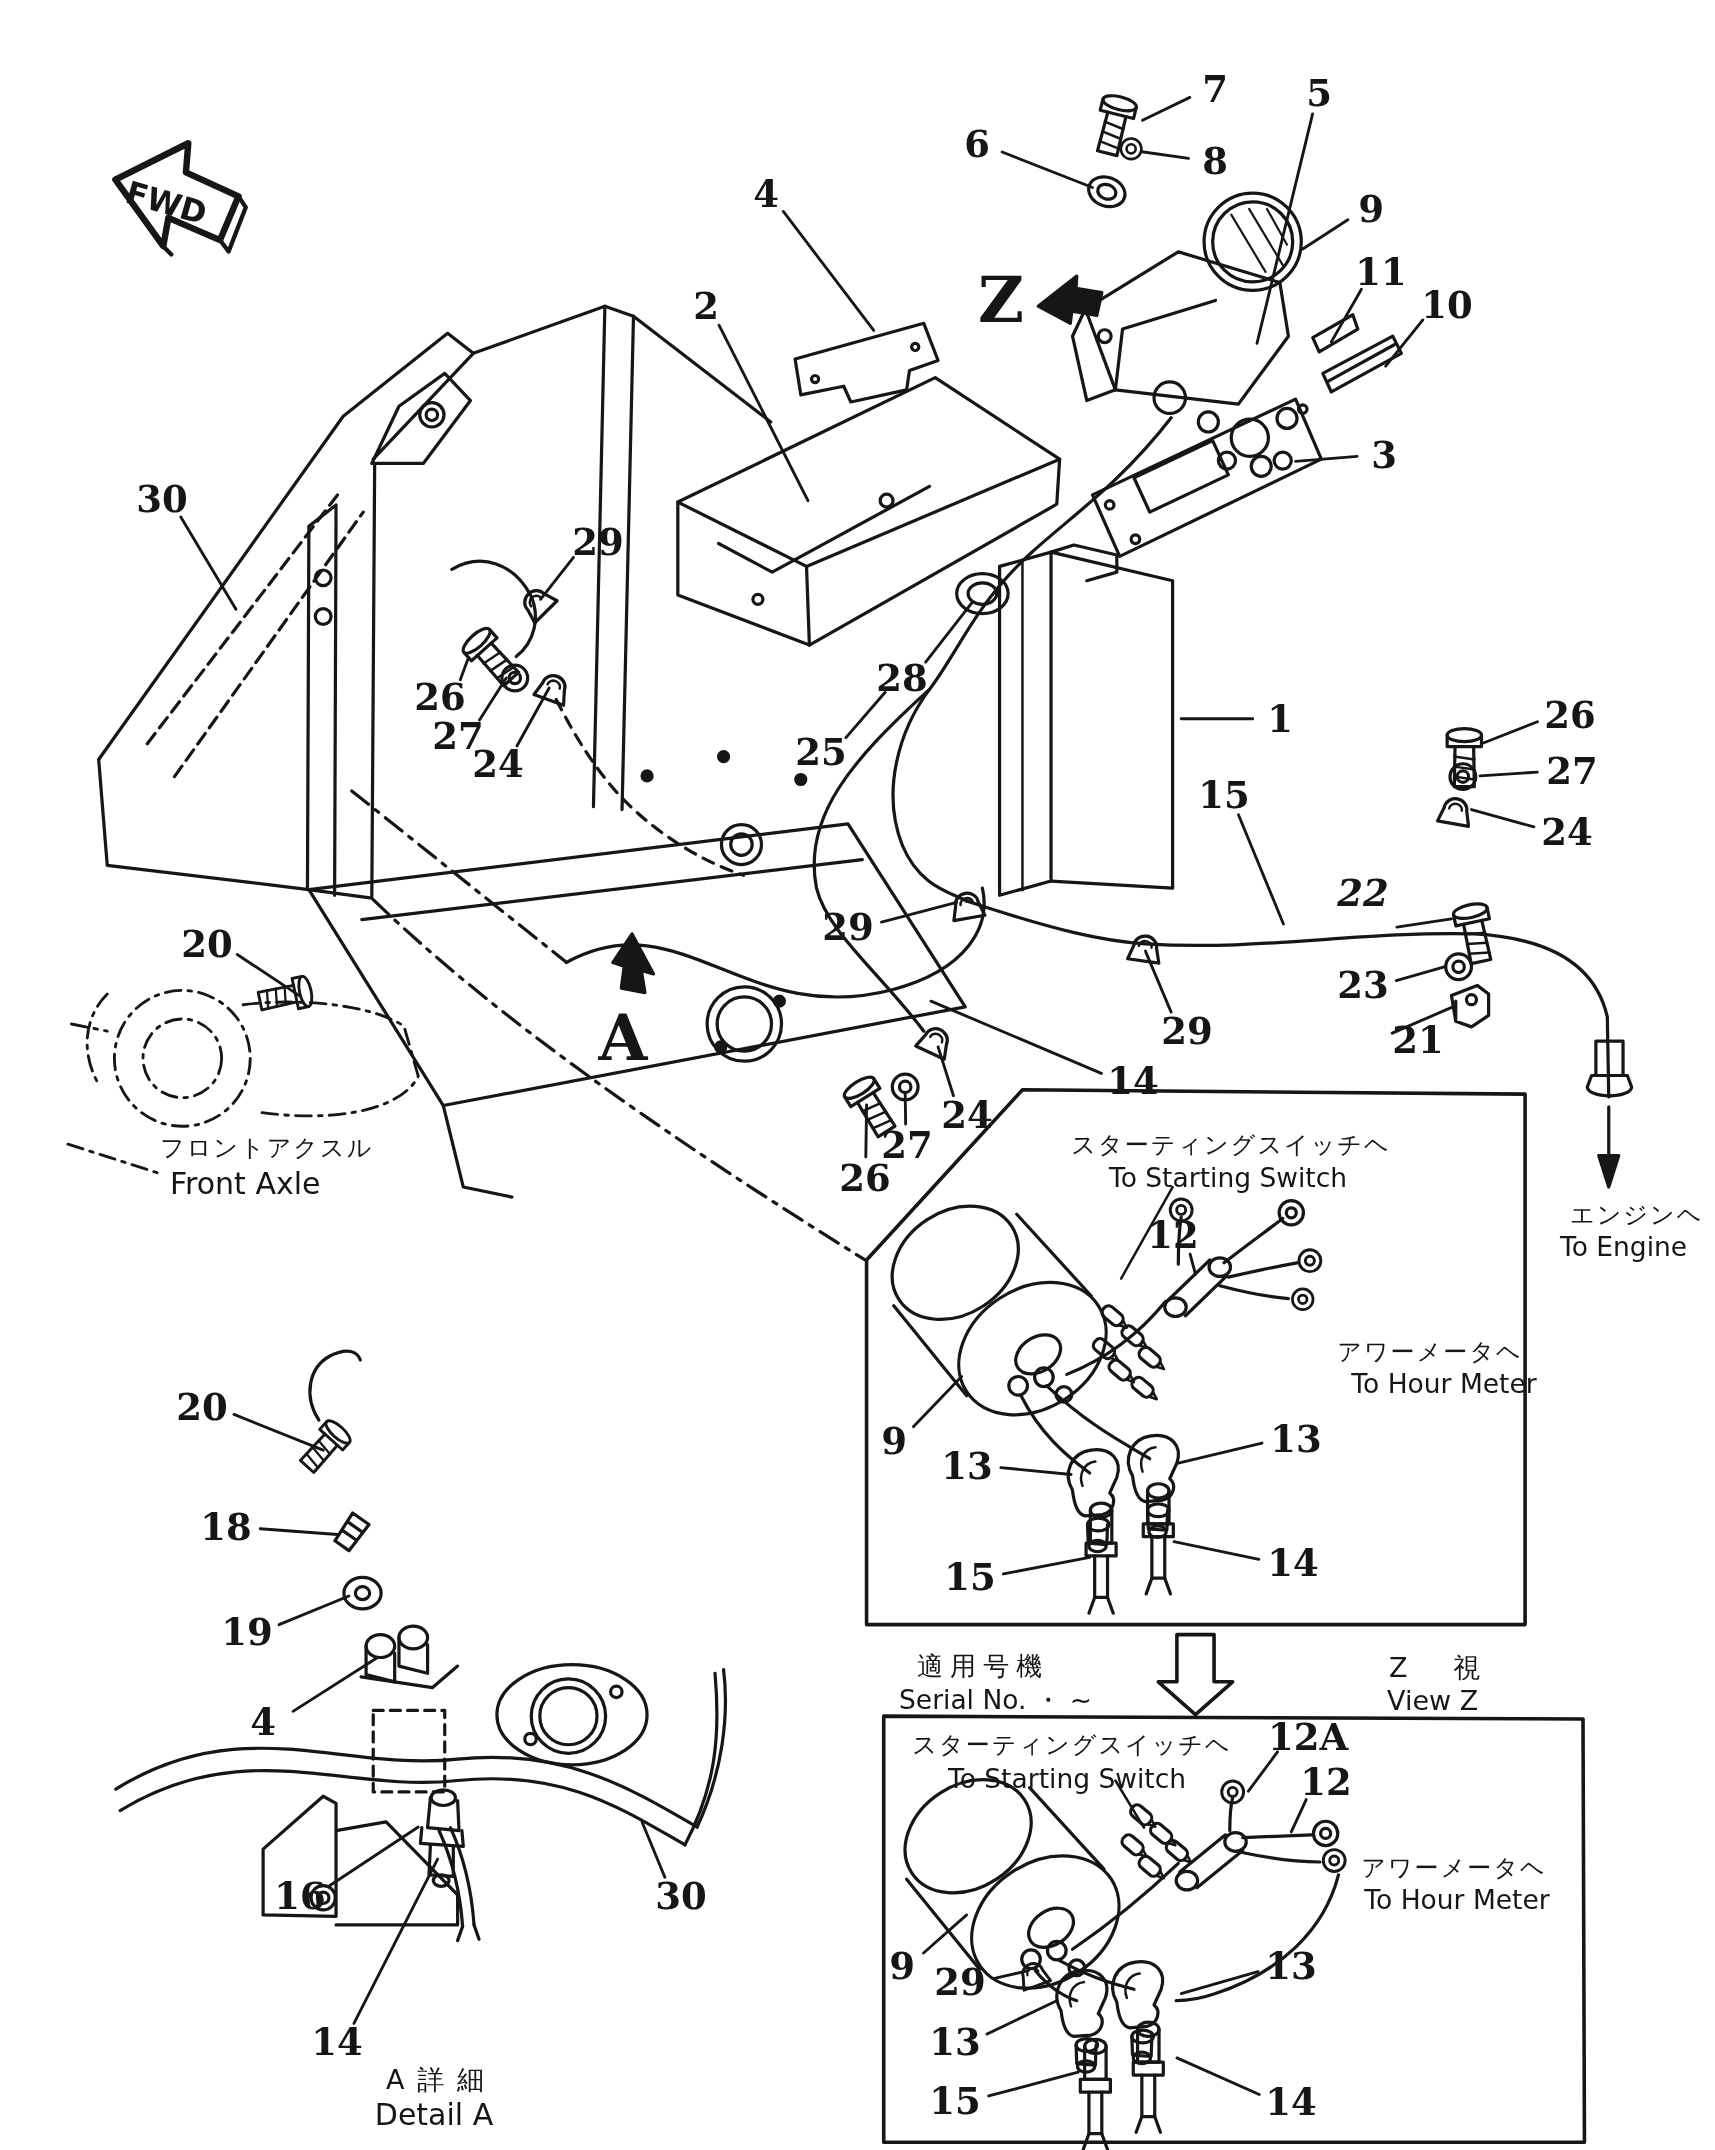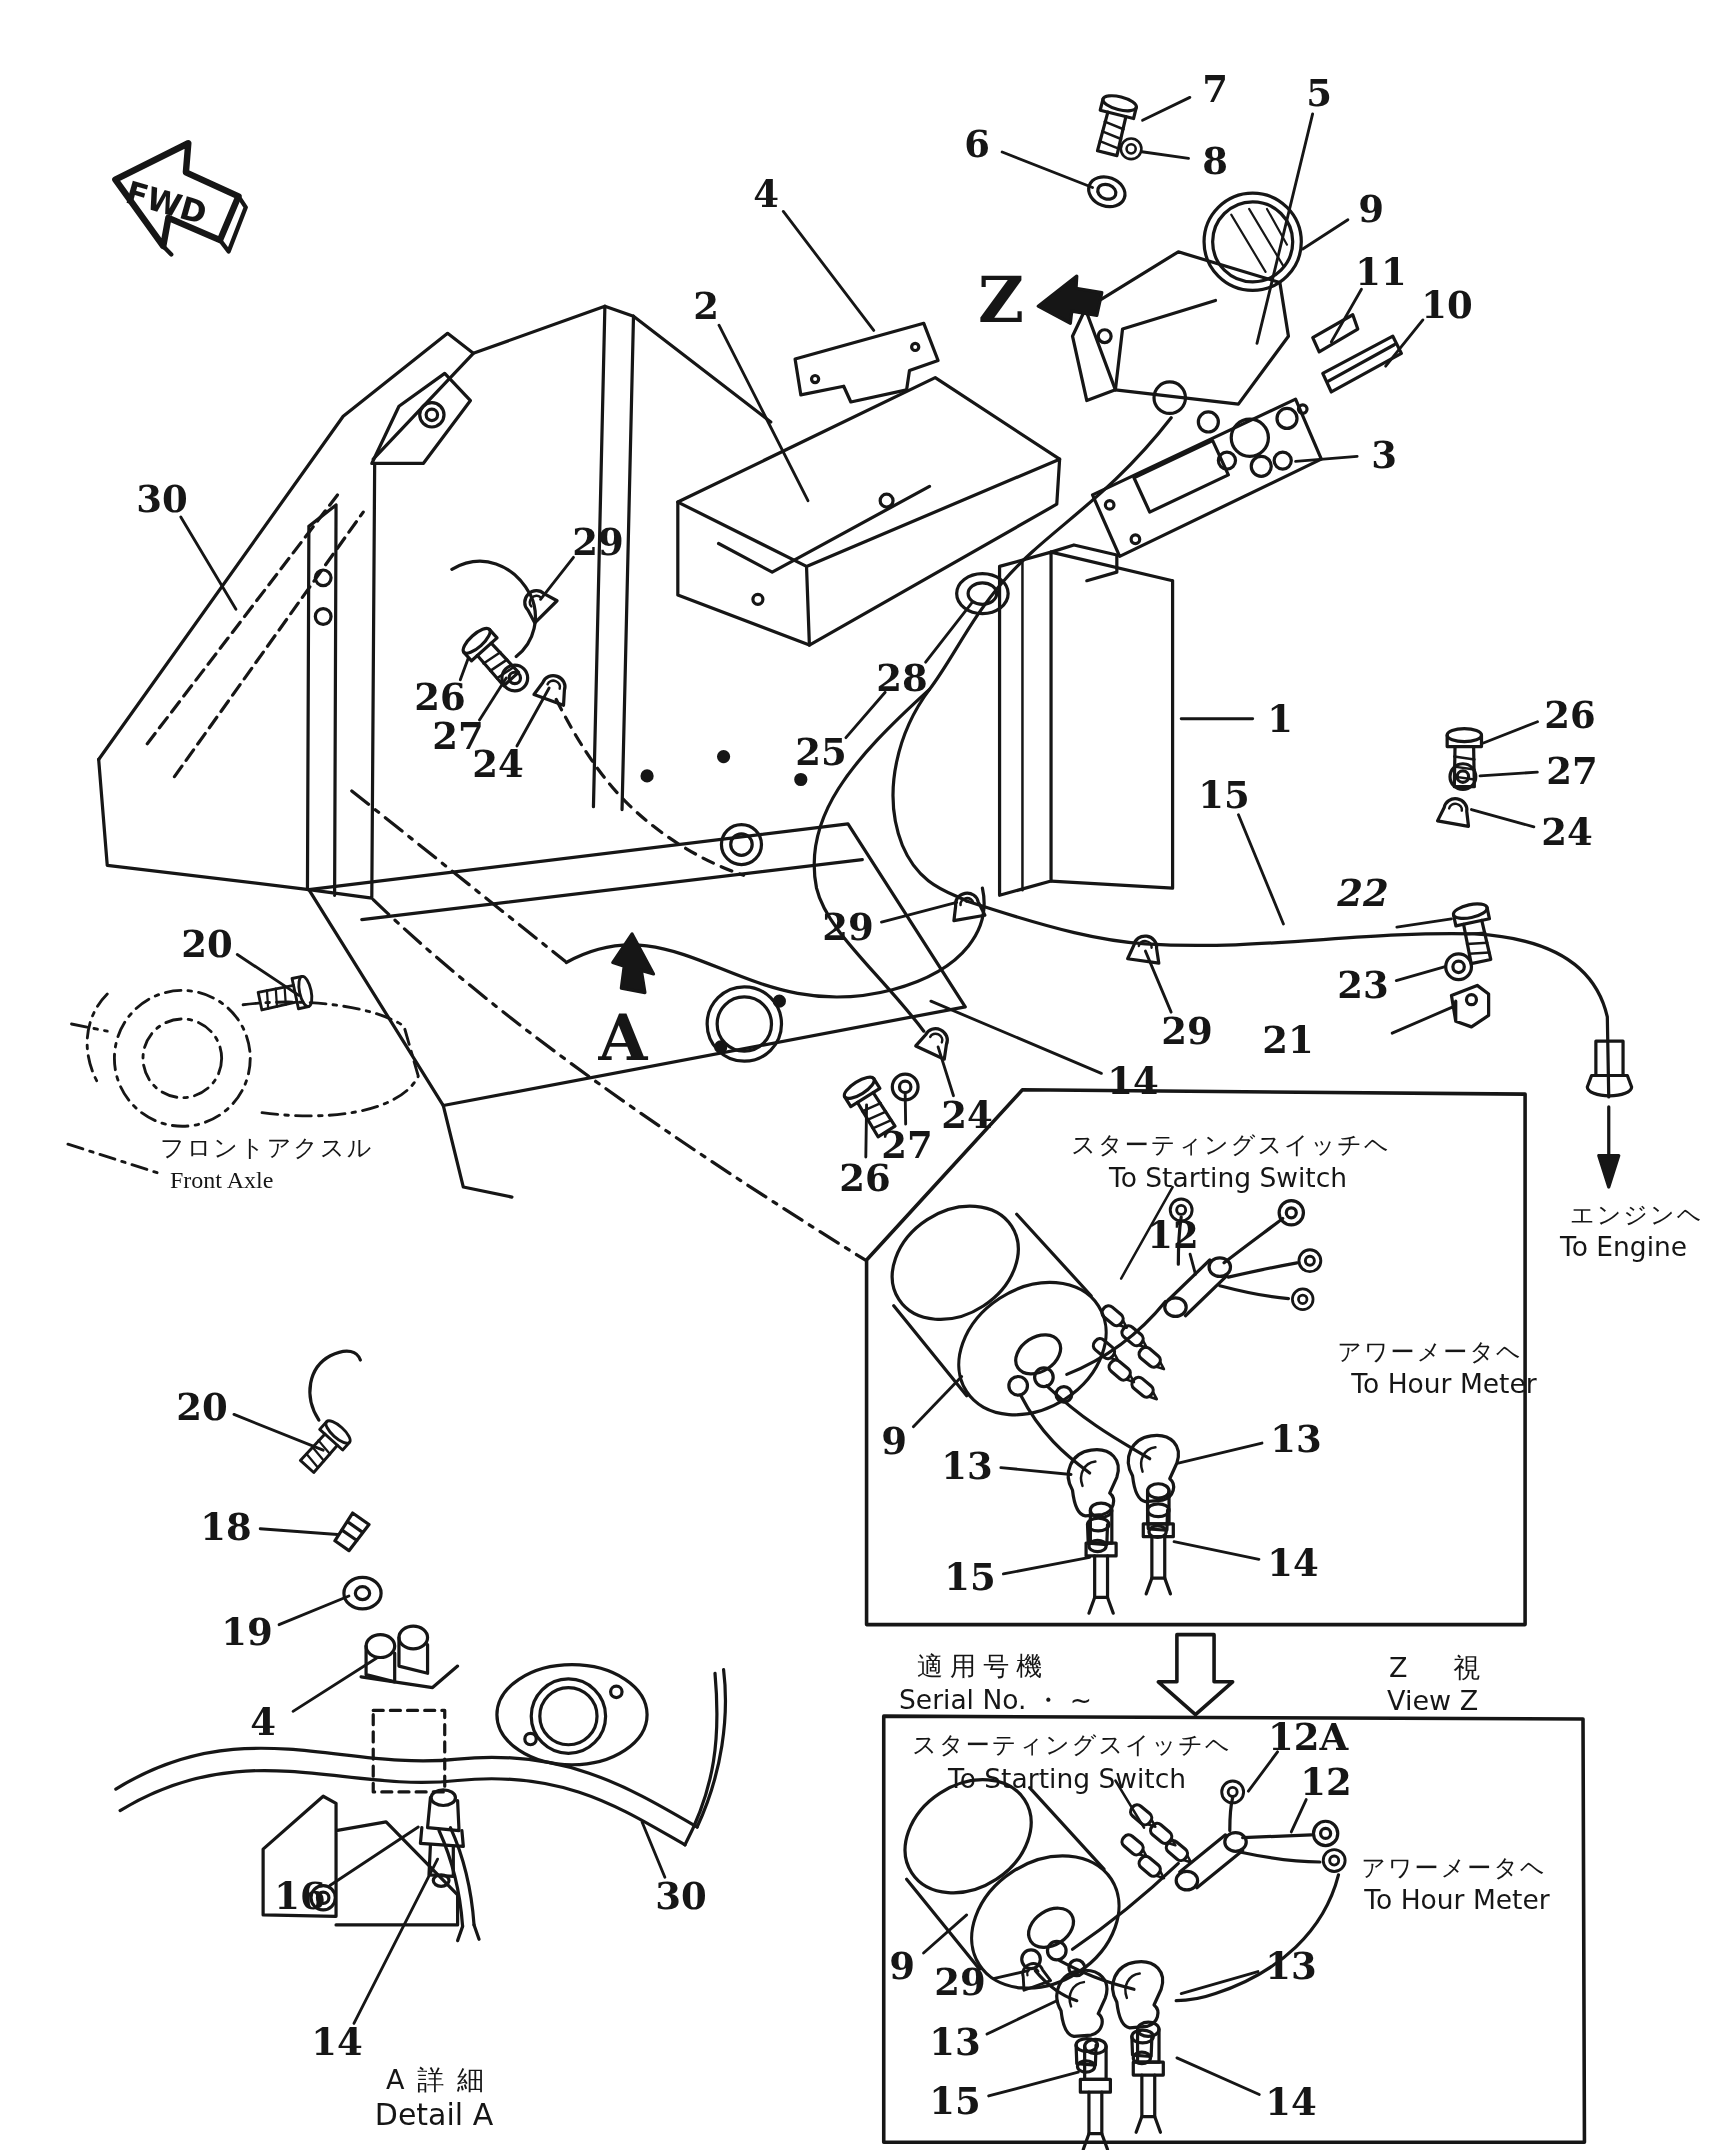--- a/index.html
+++ b/index.html
@@ -368,21 +368,21 @@
         <line x1="1380.4362167003592" y1="2844.6562474972675" x2="1478" y2="2798"></line>
         <line x1="1382.7523852978813" y1="2931.2045951601917" x2="1508" y2="2898"></line>
         <line x1="1761.242809671187" y1="2929.1603679672407" x2="1646" y2="2878"></line>
       </g>
 </svg>
 
 <div class="viewletter" style="left:1001px;top:300px;">Z</div>
 <div class="viewletter" style="left:623px;top:1038px;">A</div>
 
 <div class="txt jp" style="left:160px;top:1123px;">フロントアクスル</div>
-<div class="txt en" style="left:170px;top:1155px;font-size:24px;font-family:Liberation Serif, serif;">Front Axle</div>
+<div class="txt en" style="left:170px;top:1155px;font-size:30px;">Front Axle</div>
 
 <div class="txt jp" style="left:1570px;top:1190px;text-align:center;">エンジンヘ</div>
 <div class="txt en" style="left:1560px;top:1220px;text-align:right;">To Engine</div>
 
 <div class="txt jp ctr" style="left:1231px;top:1120px;">スターティングスイッチヘ</div>
 <div class="txt en ctr" style="left:1228px;top:1151px;">To Starting Switch</div>
 <div class="txt jp ctr" style="left:1430px;top:1327px;">アワーメータヘ</div>
 <div class="txt en ctr" style="left:1444px;top:1357px;">To Hour Meter</div>
 
 <div class="txt jp" style="left:917px;top:1640px;font-size:26px;letter-spacing:7.1px;">適用号機</div>
@@ -416,21 +416,21 @@
       <div class="co" style="left: 498px; top: 764px;">24</div>
       <div class="co" style="left: 821px; top: 752px;">25</div>
       <div class="co" style="left: 902px; top: 678px;">28</div>
       <div class="co" style="left: 1280px; top: 719px;">1</div>
       <div class="co" style="left: 1224px; top: 795px;">15</div>
       <div class="co" style="left: 1570px; top: 715px;">26</div>
       <div class="co" style="left: 1572px; top: 771px;">27</div>
       <div class="co" style="left: 1567px; top: 832px;">24</div>
       <div class="co" style="left: 1363px; top: 893px; font-style: italic;">22</div>
       <div class="co" style="left: 1363px; top: 985px;">23</div>
-      <div class="co" style="left: 1288px; top: 1040px; text-align: right;">21</div>
+      <div class="co" style="left: 1418px; top: 1040px; text-align: right;">21</div>
       <div class="co" style="left: 848px; top: 927px;">29</div>
       <div class="co" style="left: 1187px; top: 1031px;">29</div>
       <div class="co" style="left: 1133px; top: 1081px;">14</div>
       <div class="co" style="left: 967px; top: 1115px;">24</div>
       <div class="co" style="left: 907px; top: 1145px;">27</div>
       <div class="co" style="left: 865px; top: 1178px;">26</div>
       <div class="co" style="left: 207px; top: 944px;">20</div>
       <div class="co" style="left: 202px; top: 1407px;">20</div>
       <div class="co" style="left: 226px; top: 1527px;">18</div>
       <div class="co" style="left: 247px; top: 1632px;">19</div>

